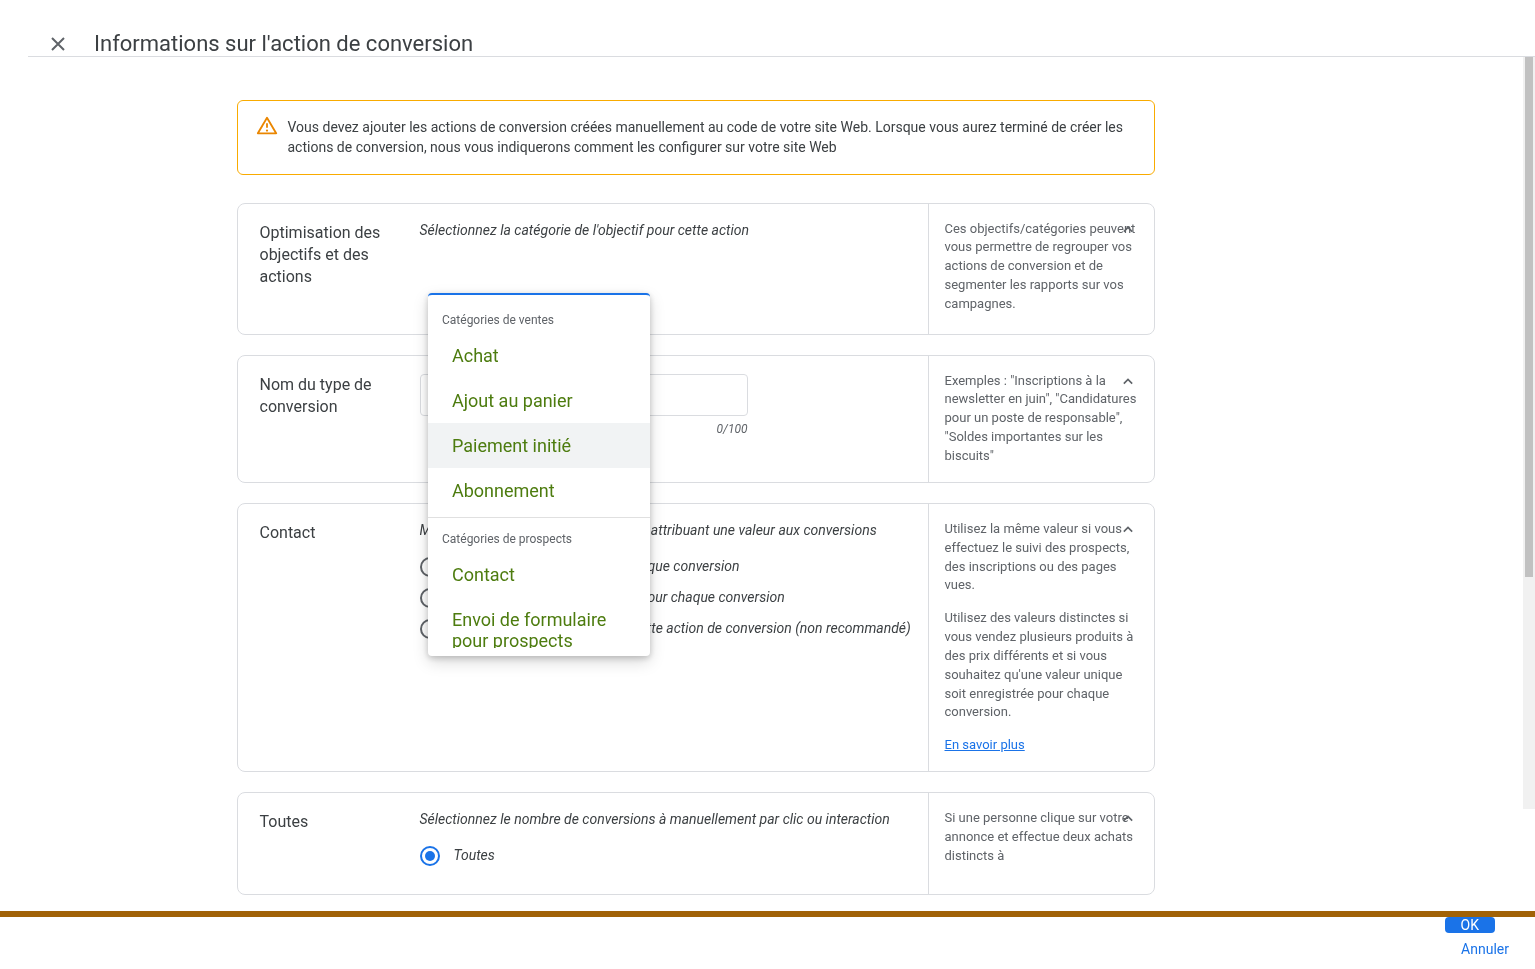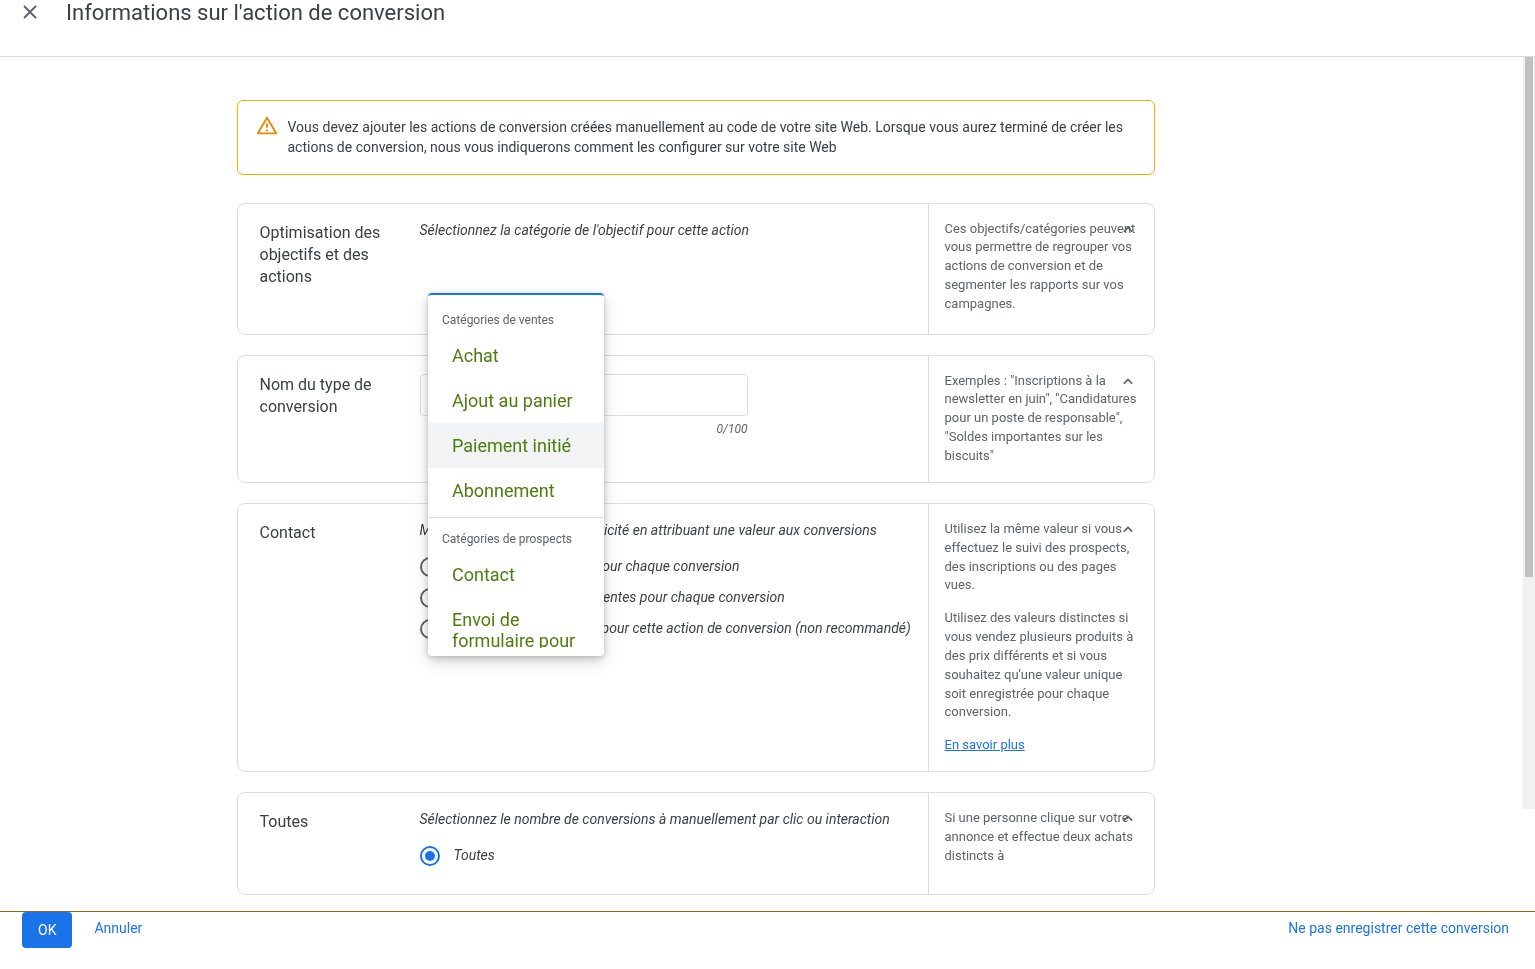--- a/index.html
+++ b/index.html
@@ -13,26 +13,27 @@
   }
   .viewport {
     width: 1535px;
     height: 969px;
     position: relative;
     display: flex;
     flex-direction: column;
   }
   .topbar {
     display: flex;
-    align-items: flex-start;
+    align-items: flex-end;
     height: 57px;
     padding: 0 18px;
     border-bottom: 1px solid #dadce0;
     gap: 24px;
     flex-shrink: 0;
+    margin-left: 28px;
   }
   .close-btn {
     width: 24px;
     height: 24px;
     display: flex;
     align-items: center;
     justify-content: center;
     cursor: pointer;
     color: #5f6368;
   }
@@ -186,21 +187,21 @@
     cursor: pointer;
   }
   .help-para {
     margin-bottom: 14px;
   }
   
   .dropdown {
     position: absolute;
     top: 236px;
     left: 428px;
-    width: 176px;
+    width: 222px;
     background: #fff;
     border-radius: 4px;
     box-shadow: 0 2px 6px rgba(0,0,0,0.2), 0 6px 16px rgba(0,0,0,0.15);
     z-index: 50;
     padding: 8px 0;
     border-top: 2px solid #1a73e8;
   }
   .dropdown-scroll {
     max-height: 345px;
     overflow-y: auto;
@@ -248,26 +249,27 @@
     top: 0;
     left: 2px;
     width: 8px;
     height: 520px;
     background: #c1c1c1;
     border-radius: 0;
   }
   
   .footer {
     height: 58px;
-    border-top: 1px solid #a16207;
-    display: flex;
-    align-items: flex-start;
+    border-top: 6px solid #a16207;
+    display: flex;
+    align-items: flex-end;
     padding: 0 22px;
     flex-shrink: 0;
     background: #fff;
+    flex-direction: column;
   }
   .btn-primary {
     background: #1a73e8;
     color: #fff;
     border: none;
     border-radius: 4px;
     height: 36px;
     padding: 0 16px;
     font-size: 14px;
     cursor: pointer;

